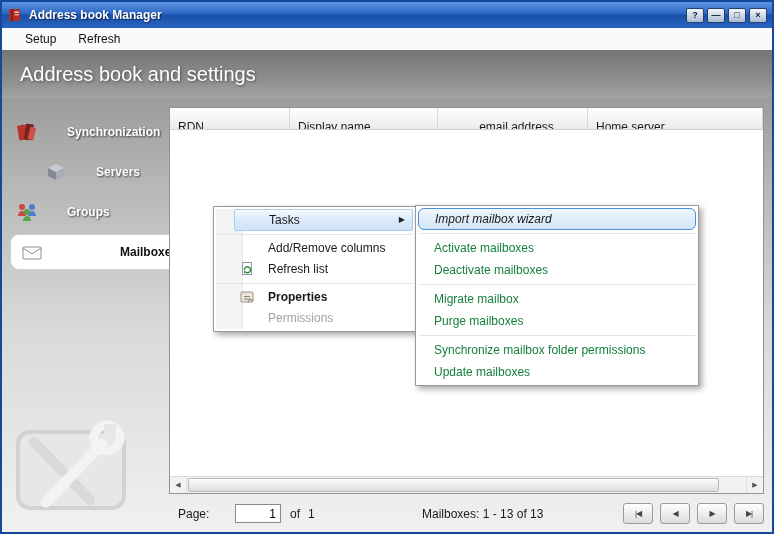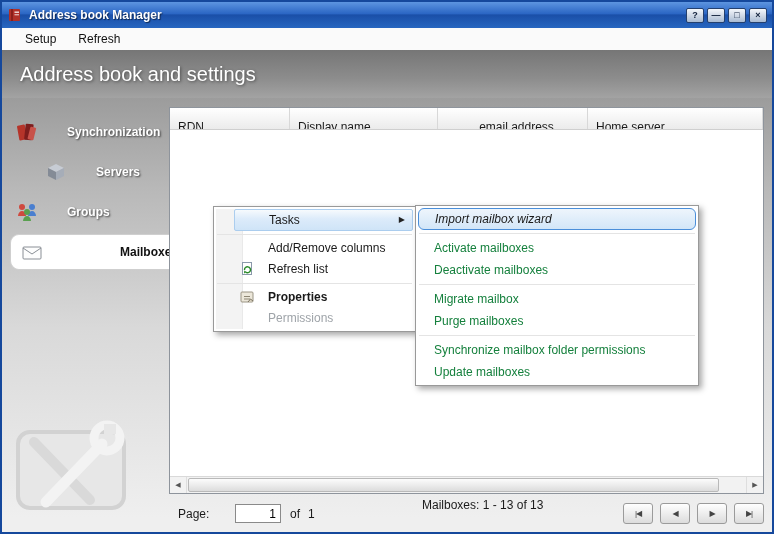--- a/index.html
+++ b/index.html
@@ -79,21 +79,21 @@
   .sb-left { left:0; border-right:1px solid #dedede; }
   .sb-right { right:0; border-left:1px solid #dedede; }
   .sb-thumb { position:absolute; left:18px; right:44px; top:1px; height:14px; background:linear-gradient(180deg,#fcfcfc,#dcdcdc); border:1px solid #b9b9b9; border-radius:2px; }
 
   
   .bottombar { position:absolute; left:0; right:0; bottom:0; height:36px; font-size:12px; color:#1a1a1a; }
   .page-label { position:absolute; left:176px; top:11px; }
   .page-input { position:absolute; left:233px; top:8px; width:46px; height:19px; border:1px solid #8a8a8a; background:#fff; text-align:right; padding-right:4px; font-size:12px; font-family:"Liberation Sans",sans-serif; }
   .of-label { position:absolute; left:288px; top:11px; }
   .total-pages { position:absolute; left:306px; top:11px; }
-  .status { position:absolute; left:420px; top:2px; }
+  .status { position:absolute; left:420px; top:11px; }
   .nav { position:absolute; right:8px; top:7px; display:flex; gap:7px; }
   .nav-btn {
     width:30px; height:21px; border:1px solid #9b9b9b; border-radius:3px;
     background:linear-gradient(180deg,#ffffff,#dcdcdc); color:#444;
     font-size:8px; line-height:19px; text-align:center; letter-spacing:-1px;
   }
 
   
   .menu {
     position:absolute; background:#fff; border:1px solid #999;

